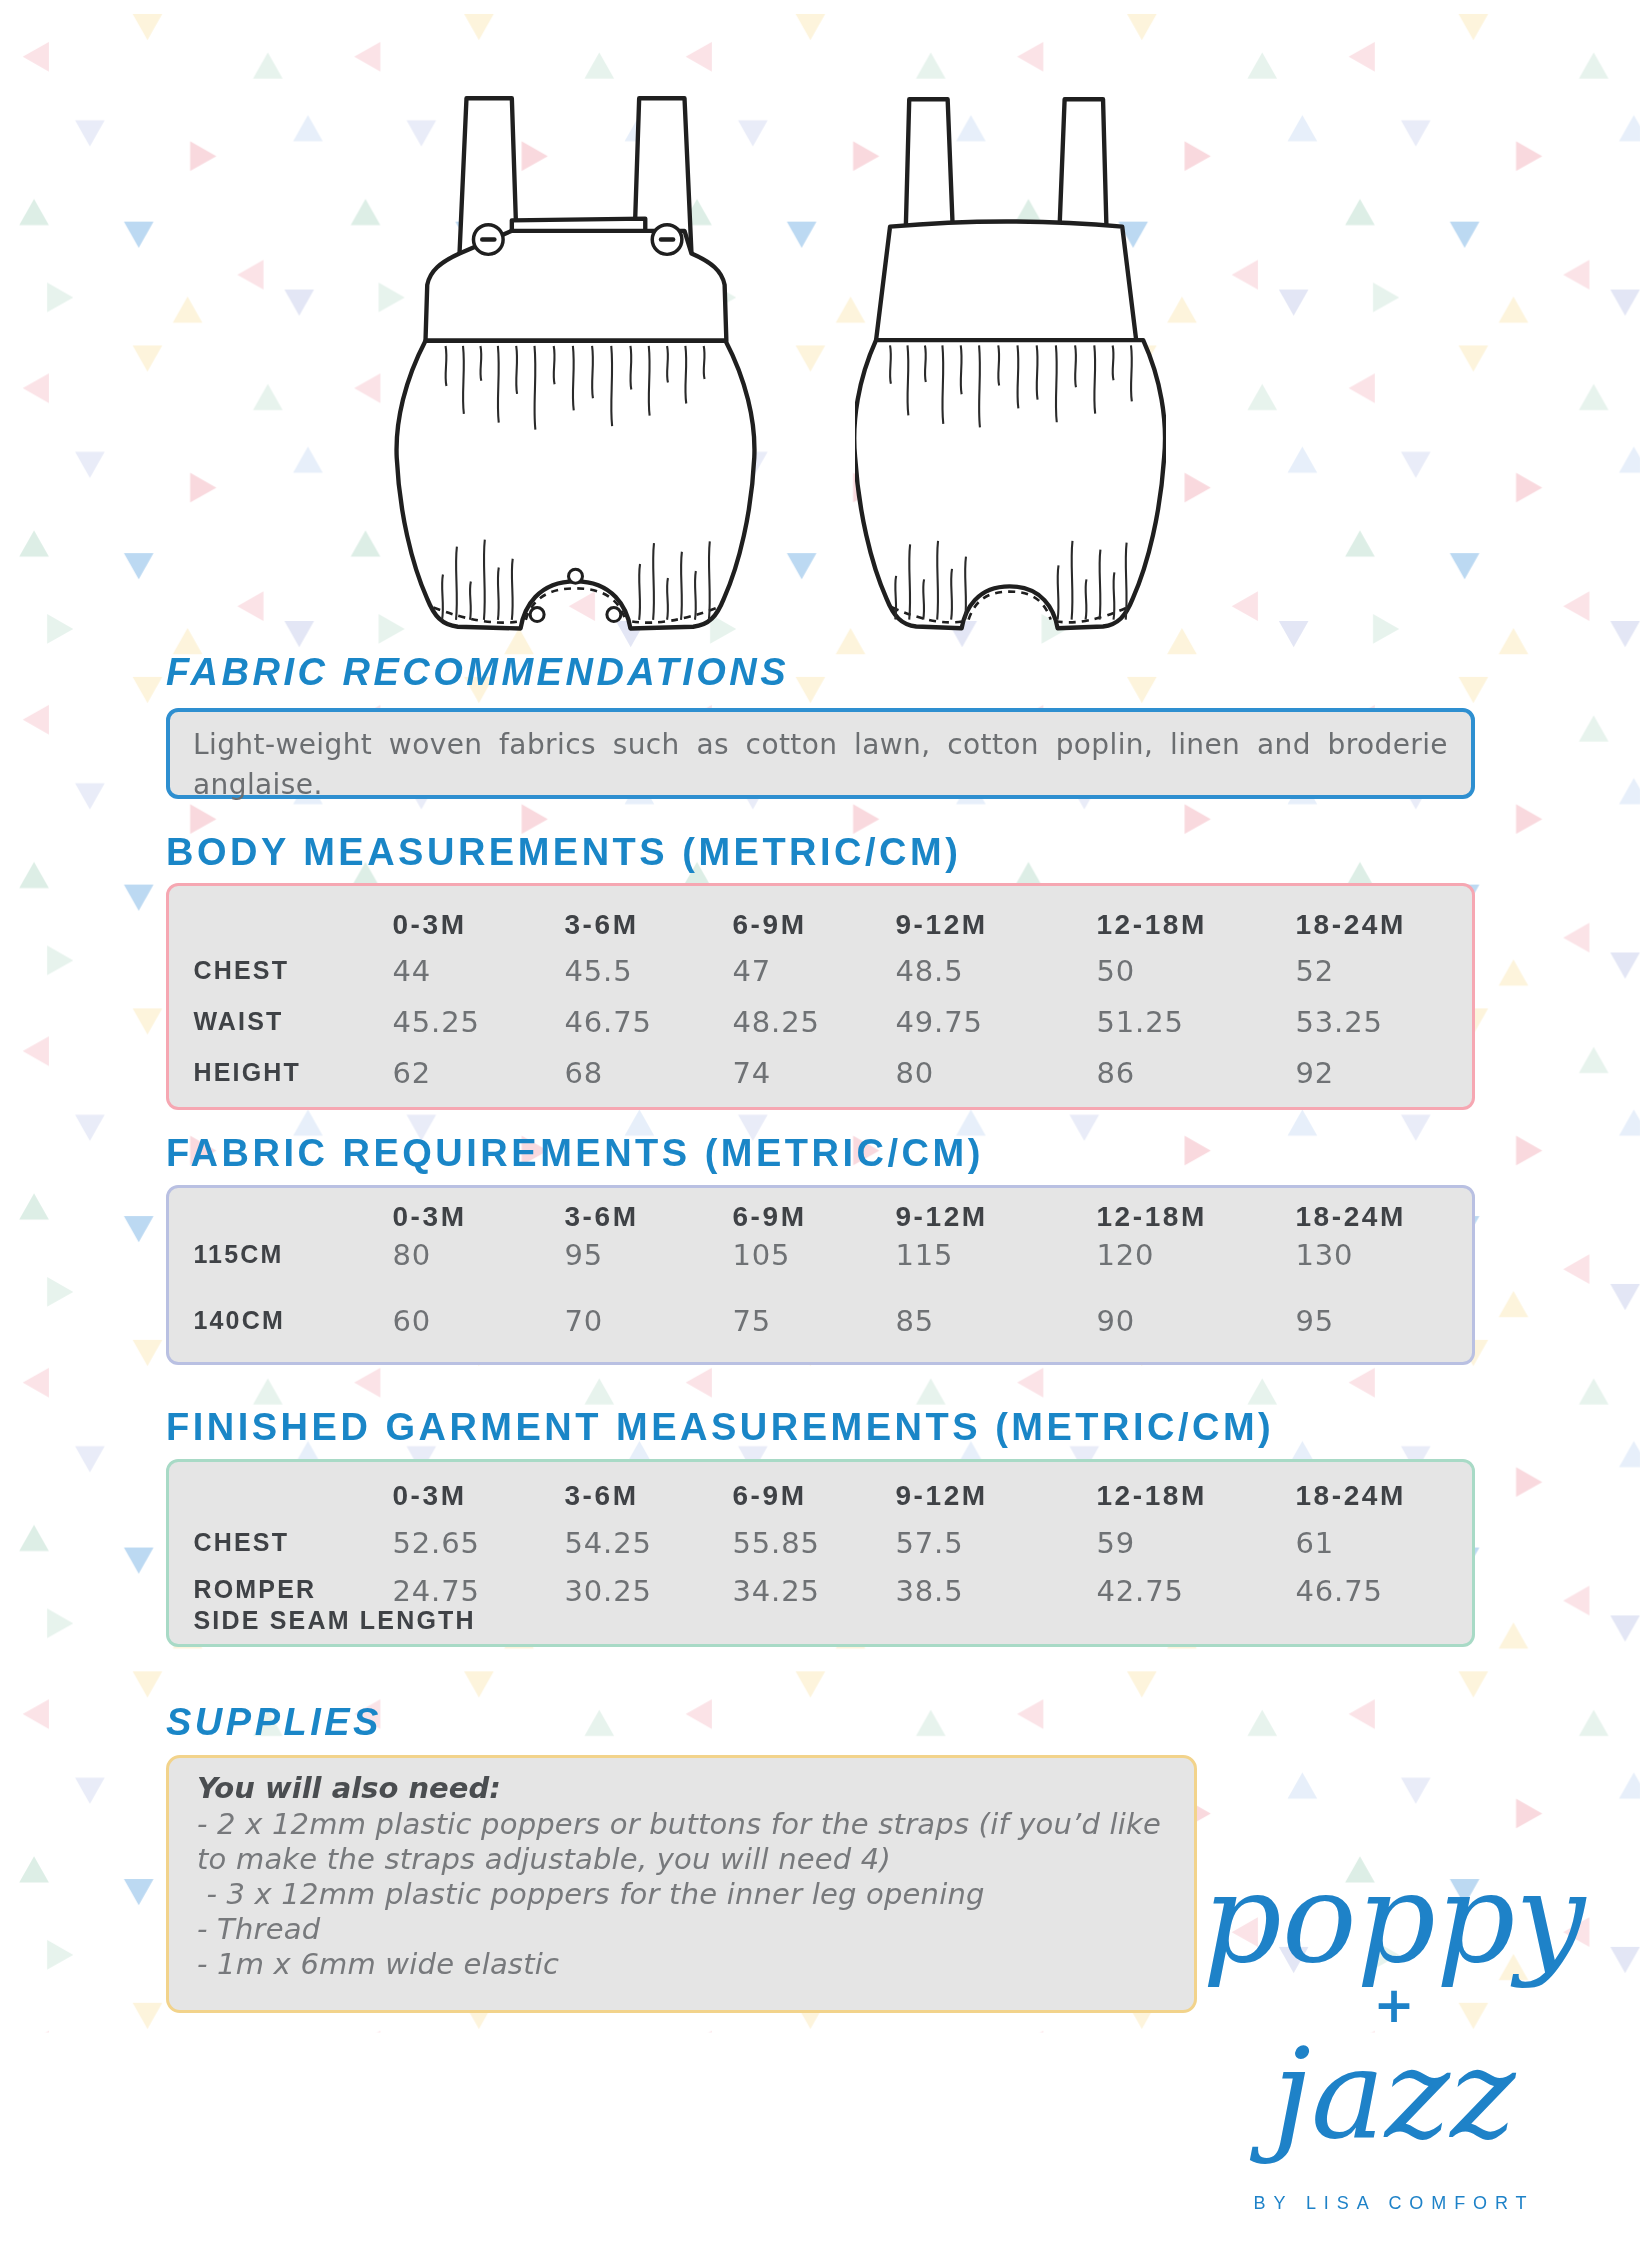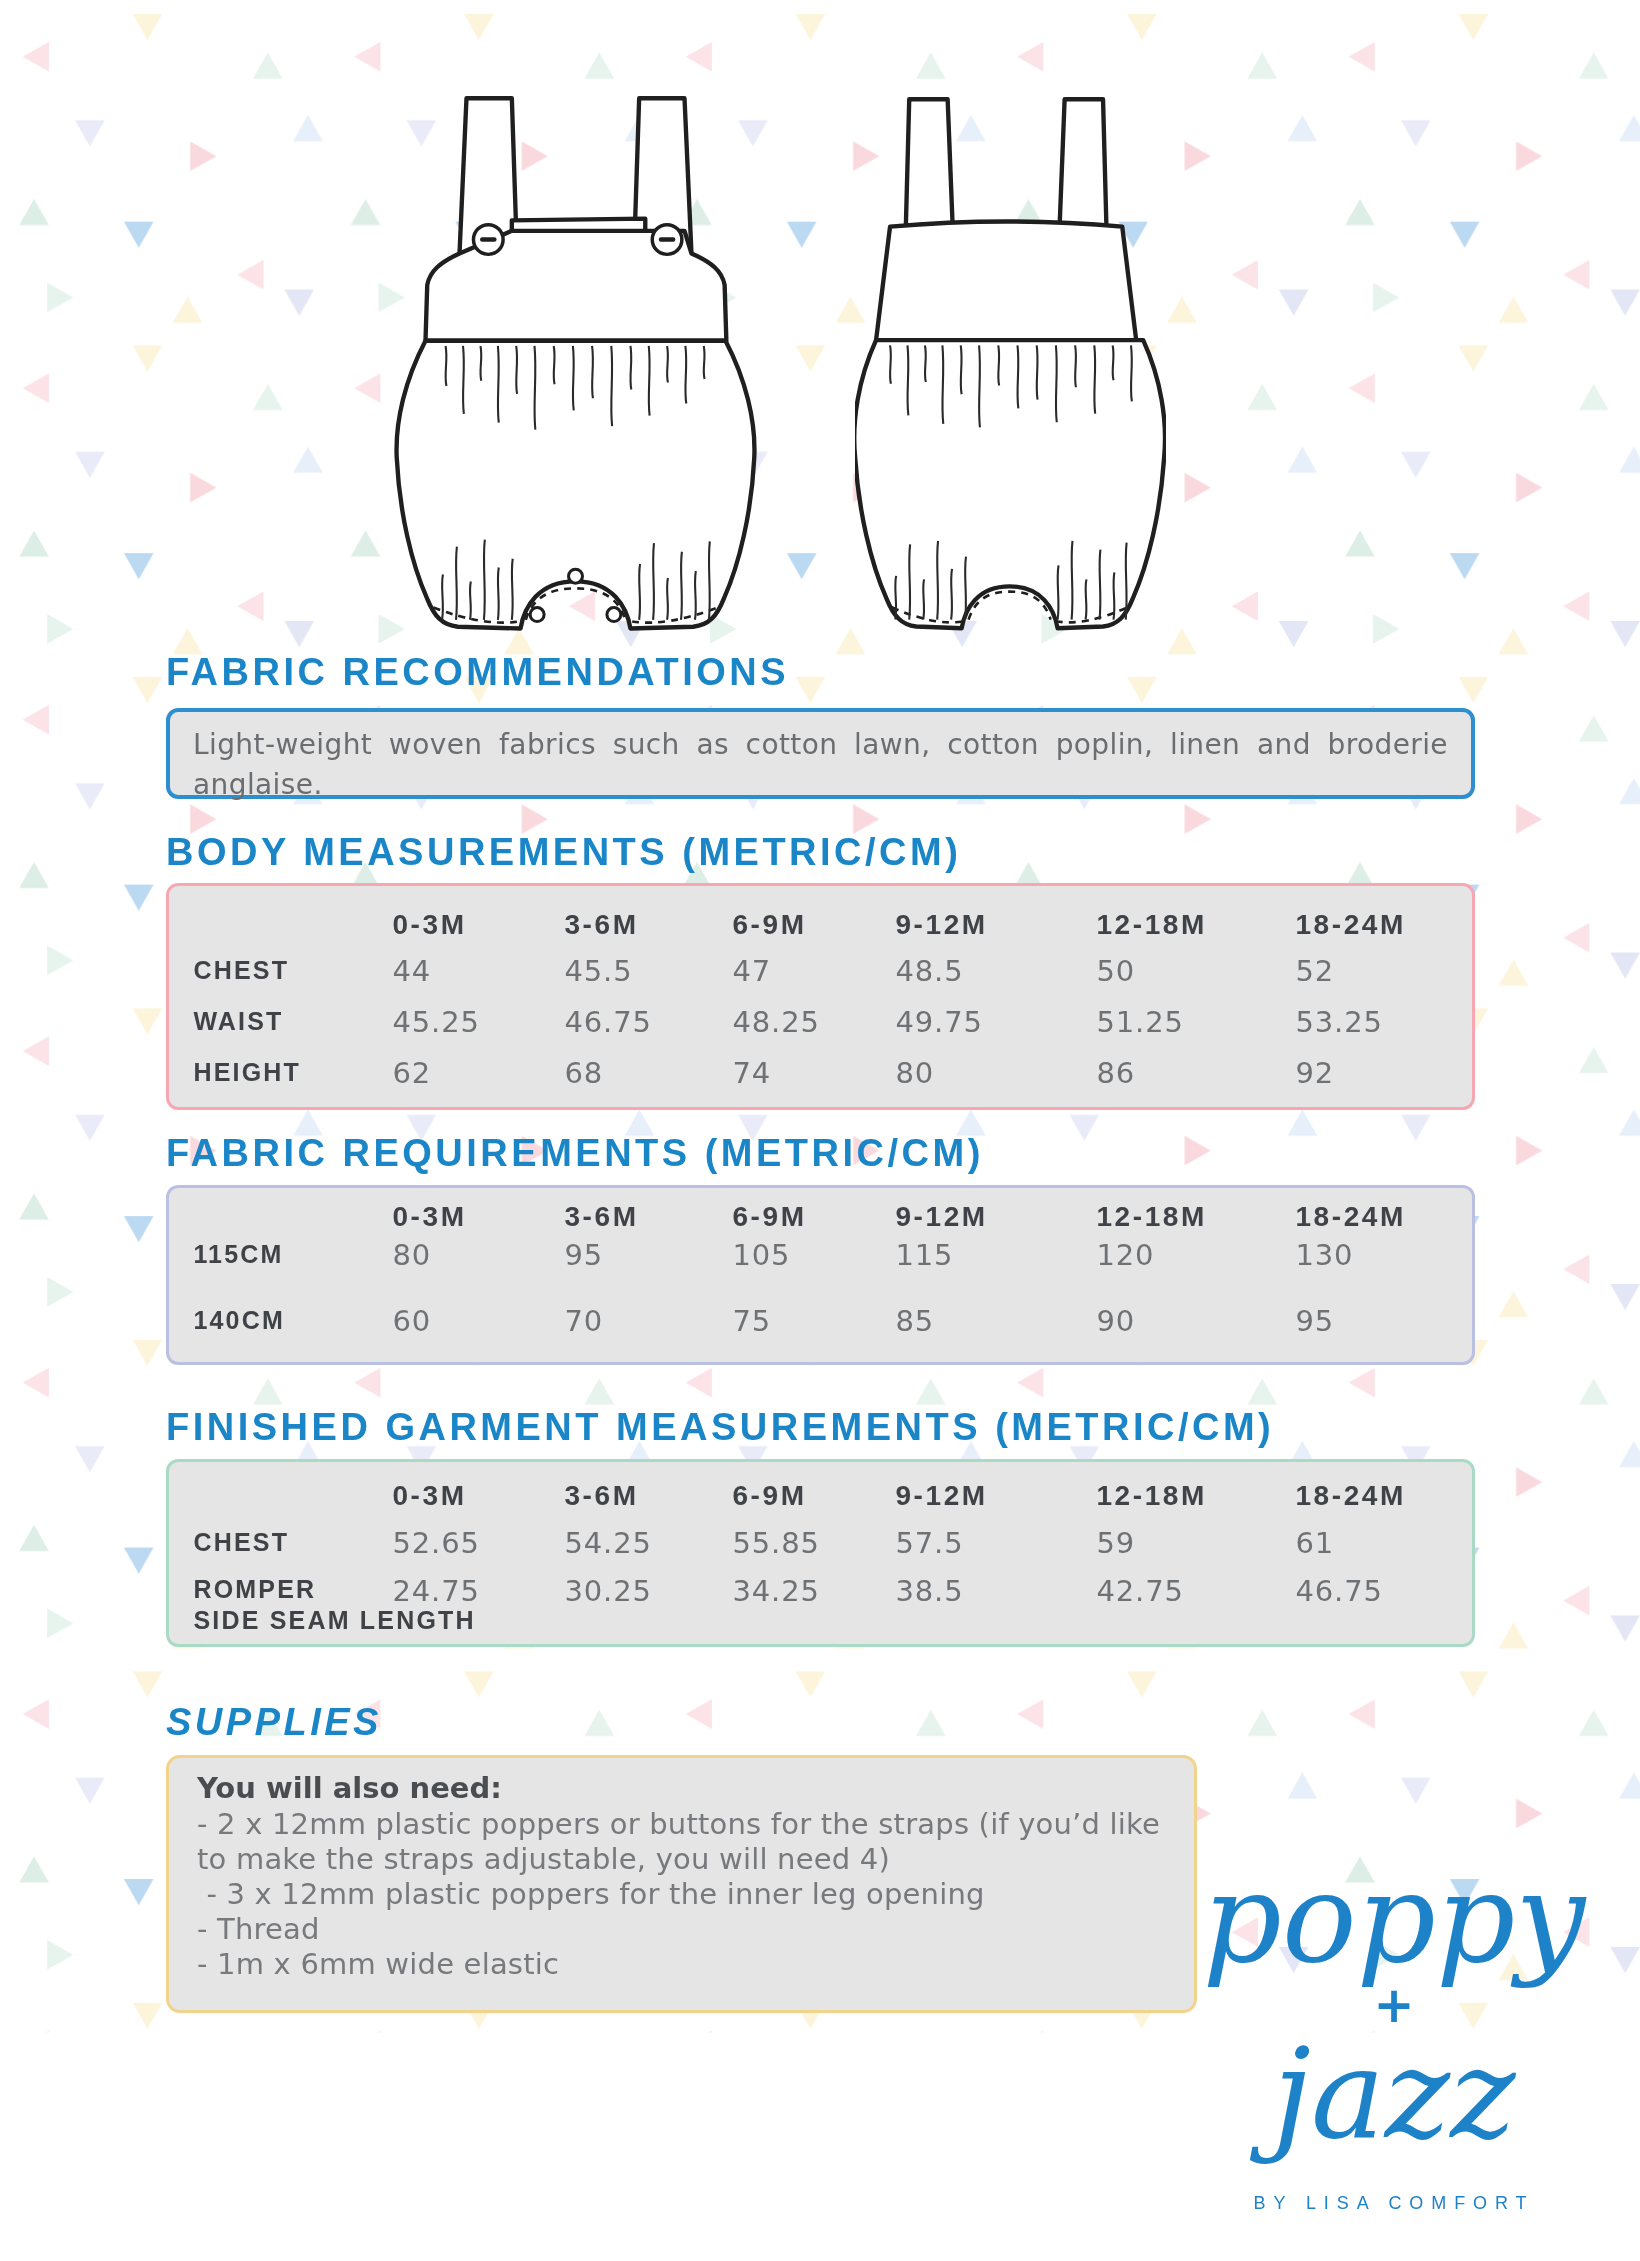--- a/index.html
+++ b/index.html
@@ -230,21 +230,21 @@
       <path d="M126,602 c 3,-25.2 -2,-50.4 1,-72"></path>
       <path d="M232,602 c 3,-21.7 -2,-43.4 1,-62"></path>
       <path d="M248,602 c 3,-31.499999999999996 -2,-62.99999999999999 1,-90"></path>
       <path d="M264,602 c 3,-16.099999999999998 -2,-32.199999999999996 1,-46"></path>
       <path d="M280,602 c 3,-28 -2,-56 1,-80"></path>
       <path d="M296,602 c 3,-18.9 -2,-37.8 1,-54"></path>
       <path d="M310,602 c 3,-30.799999999999997 -2,-61.599999999999994 1,-88"></path>
     </g>
 </svg>
 
-<div class="sec-title" style="top:651px;">FABRIC RECOMMENDATIONS</div>
+<div class="sec-title" style="top:651px;font-style:italic;">FABRIC RECOMMENDATIONS</div>
 <div class="box blue" style="top:708px;height:91px;">
   <div class="fabric-text">Light-weight woven fabrics such as cotton lawn, cotton poplin, linen and broderie anglaise.</div>
 </div>
 
 <div class="sec-title" style="top:831px;">BODY MEASUREMENTS (METRIC/CM)</div>
 <div class="box pink mtable bm" style="top:883px;height:227px;">
     <div class="trow header">
       <div></div>
       <div class="chead">0-3M</div>
       <div class="chead">3-6M</div>
@@ -339,21 +339,21 @@
       <div class="val">24.75</div>
       <div class="val">30.25</div>
       <div class="val">34.25</div>
       <div class="val">38.5</div>
       <div class="val">42.75</div>
       <div class="val">46.75</div>
     </div>
   </div>
 
 <div class="sec-title" style="top:1701px;font-style:italic;">SUPPLIES</div>
-<div class="box yellow" style="top:1755px;height:258px;border-radius:14px;">
+<div class="box yellow" style="top:1755px;height:258px;border-radius:14px;font-style:italic;">
   <div class="supplies-inner">
     <div class="supplies-heading">You will also need:</div>
     <div id="supplies-list">
         <div class="supplies-item">- 2 x 12mm plastic poppers or buttons for the straps (if you’d like to make the straps adjustable, you will need 4)</div>
         <div class="supplies-item"> - 3 x 12mm plastic poppers for the inner leg opening</div>
         <div class="supplies-item">- Thread</div>
         <div class="supplies-item">- 1m x 6mm wide elastic</div>
       </div>
   </div>
 </div>

